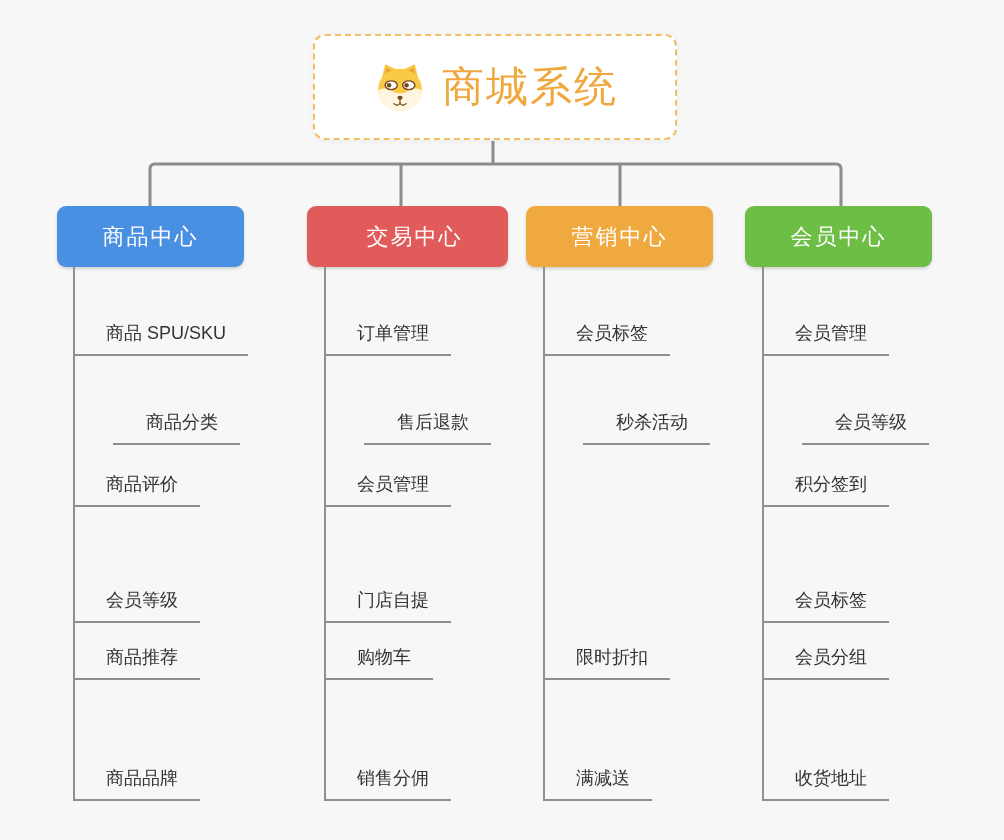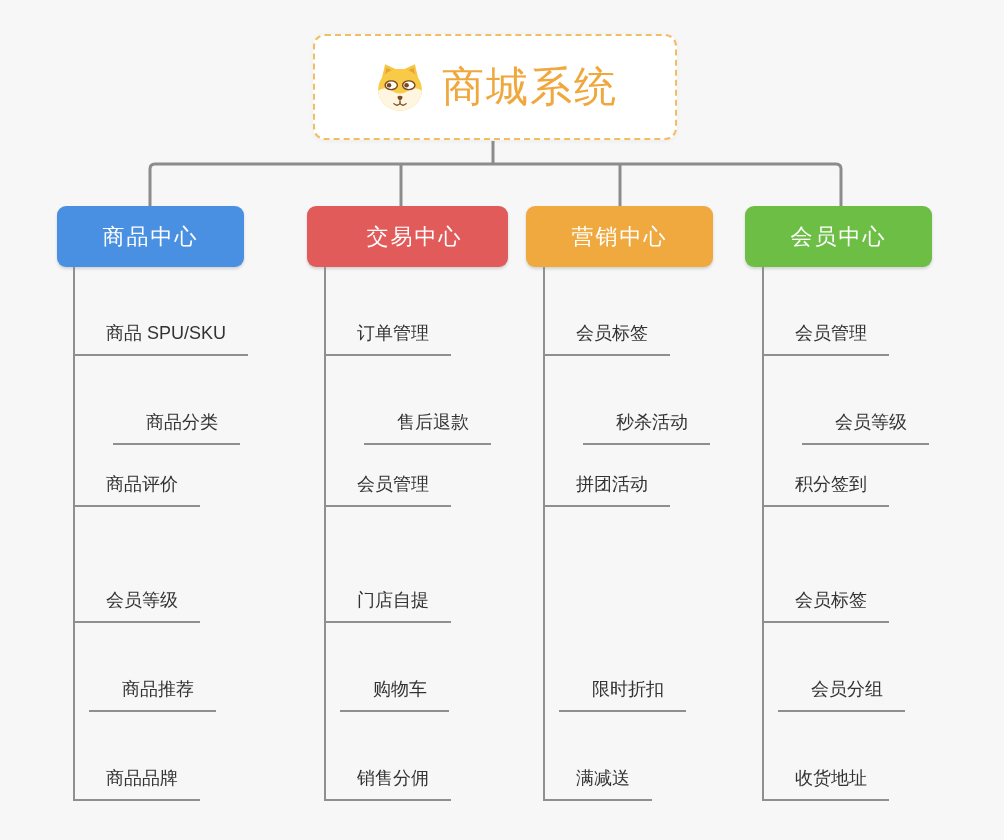--- a/index.html
+++ b/index.html
@@ -32,21 +32,21 @@
     position:absolute; top:267px; width:2px; height:534px; background:#8F8F8F;
   }
   .v0 { left:73px; }  .v1 { left:324px; }  .v2 { left:543px; }  .v3 { left:762px; }
 
   .leaf {
     position:absolute; font-size:18px; color:#333333; line-height:24px;
     padding:0 22px 9px 33px; border-bottom:2px solid #8F8F8F; white-space:nowrap;
   }
   .c0 { left:73px; }  .c1 { left:324px; }  .c2 { left:543px; }  .c3 { left:762px; }
   .r0 { top:321px; } .r1 { top:410px;margin-left:40px; } .r2 { top:472px;text-align:center; }
-  .r3 { top:588px; } .r4 { top:677px;margin-left:16px; } .r5 { top:766px; }
+  .r3 { top:588px; } .r4 { top:645px; } .r5 { top:766px; }
 </style>
 </head>
 <body>
 
 <div class="canvas">
 
   <svg class="connectors" width="1004" height="300">
     <g fill="none" stroke="#8C8C8C" stroke-width="3">
       <path d="M493 141 V164"></path>
       <path d="M150 206 V169 Q150 164 155 164 H836 Q841 164 841 169 V206"></path>
@@ -96,21 +96,20 @@
 
   <div class="leaf c1 r0">订单管理</div>
   <div class="leaf c1 r1">售后退款</div>
   <div class="leaf c1 r2">会员管理</div>
   <div class="leaf c1 r3">门店自提</div>
   <div class="leaf c1 r4">购物车</div>
   <div class="leaf c1 r5">销售分佣</div>
 
   <div class="leaf c2 r0">会员标签</div>
   <div class="leaf c2 r1">秒杀活动</div>
-  <div class="leaf c2 r2">拼团活动</div>
   <div class="leaf c2 r4">限时折扣</div>
   <div class="leaf c2 r5">满减送</div>
 
   <div class="leaf c3 r0">会员管理</div>
   <div class="leaf c3 r1">会员等级</div>
   <div class="leaf c3 r2">积分签到</div>
   <div class="leaf c3 r3">会员标签</div>
   <div class="leaf c3 r4">会员分组</div>
   <div class="leaf c3 r5">收货地址</div>
 

